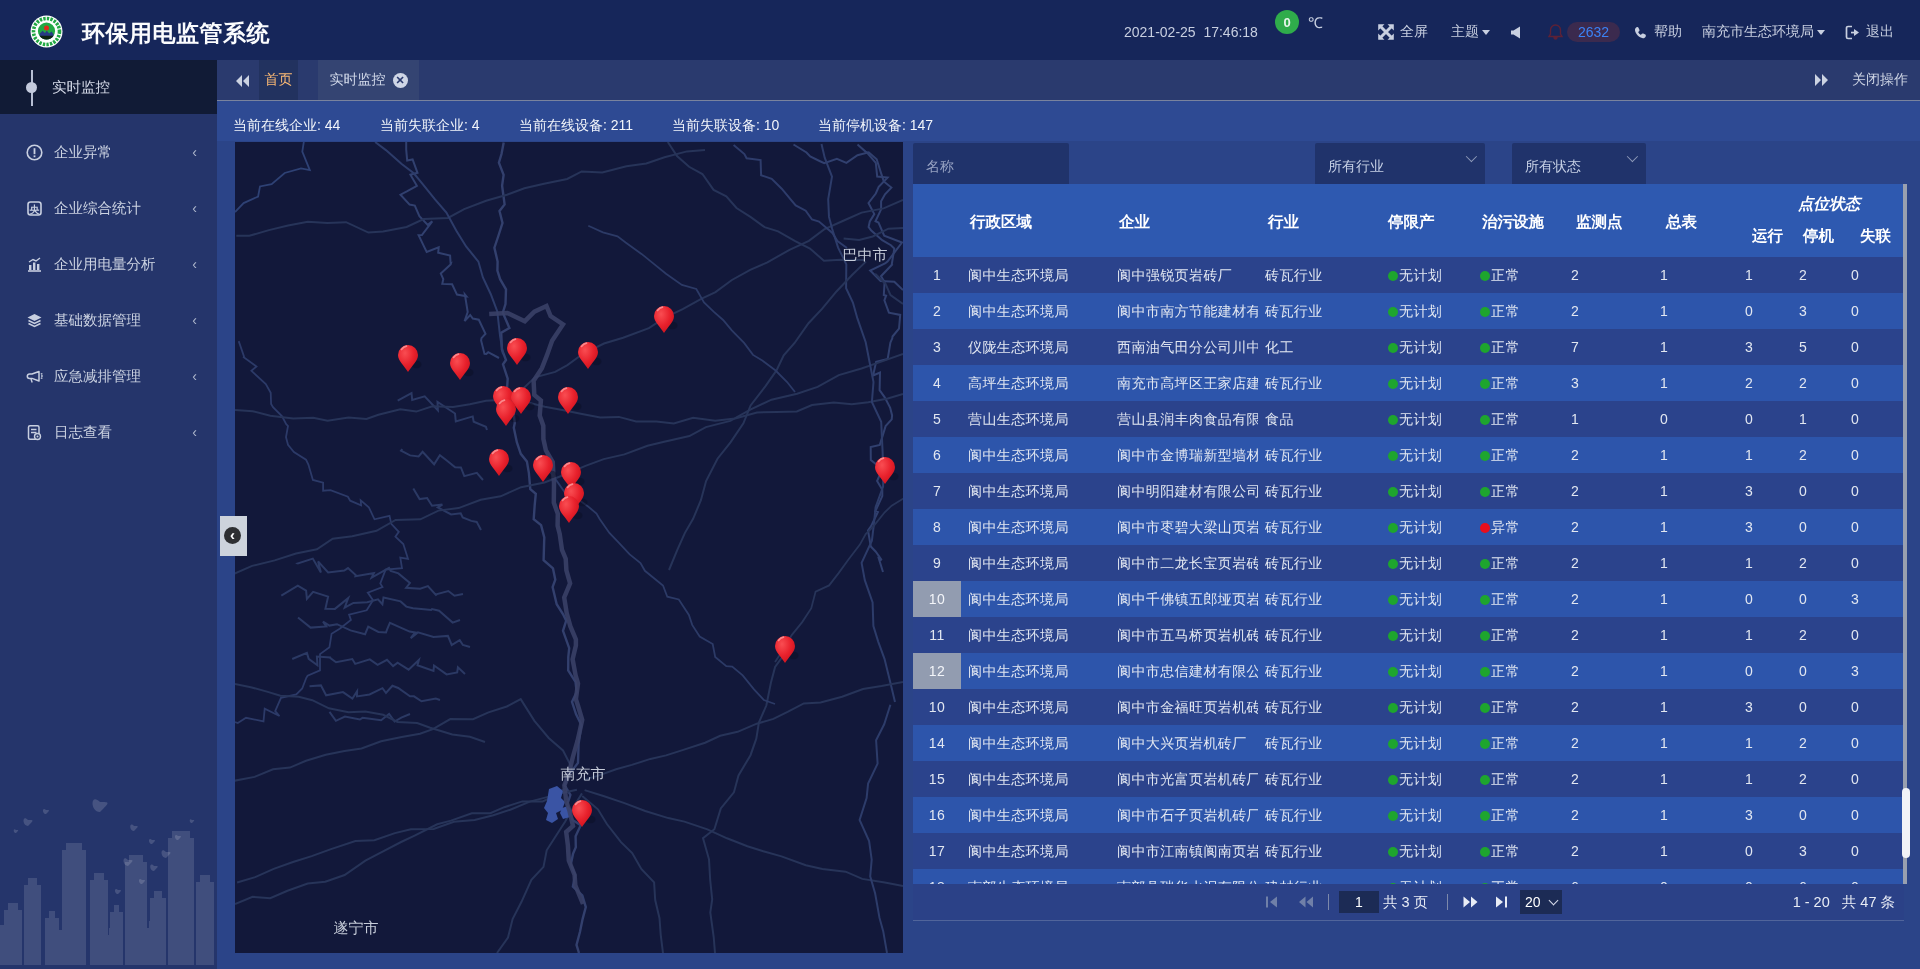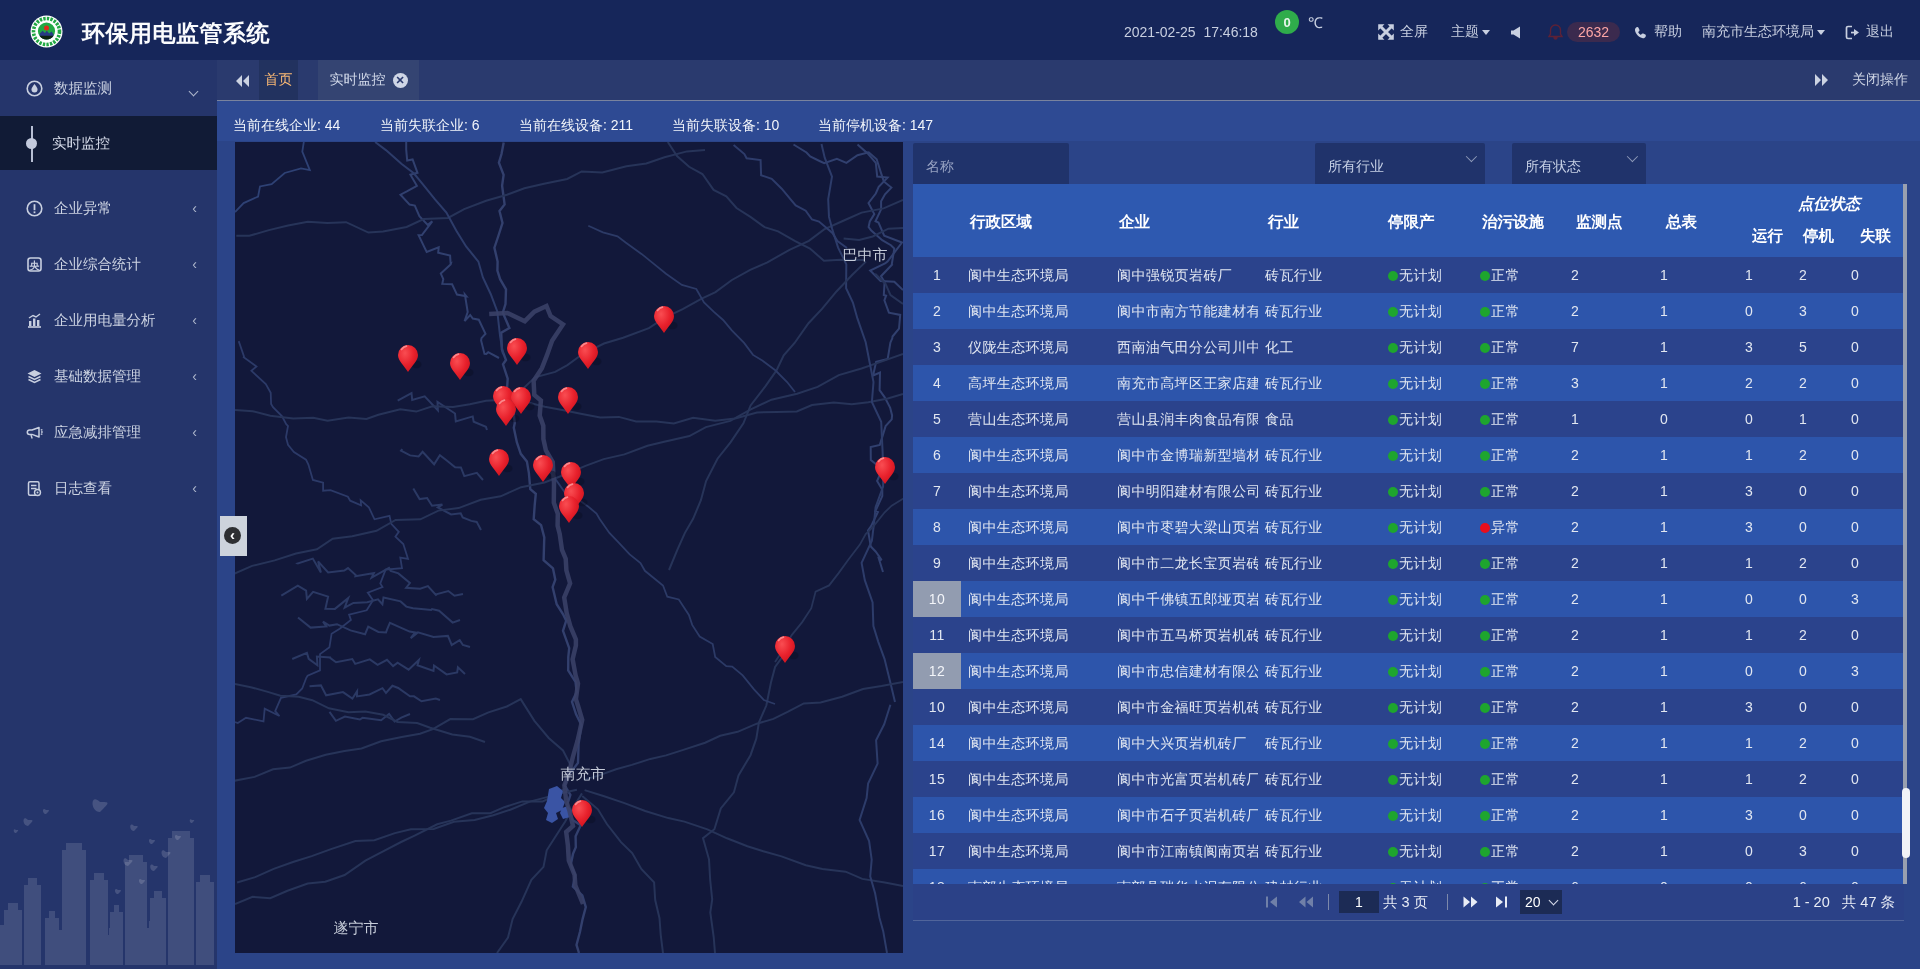--- a/index.html
+++ b/index.html
@@ -2,21 +2,21 @@
 <html><head><meta charset="utf-8"><title>环保用电监管系统</title><style>
 *{margin:0;padding:0;box-sizing:border-box}
 html,body{width:1920px;height:969px;overflow:hidden;background:#2b4488;
  font-family:"Liberation Sans",sans-serif;-webkit-font-smoothing:antialiased}
 .hdr{position:absolute;left:0;top:0;width:1920px;height:60px;background:#16265a;z-index:30}
 .hdr .logo{position:absolute;left:30px;top:15px}
 .hdr .title{position:absolute;left:82px;top:18px;font-size:23px;font-weight:bold;color:#fbfcfe;letter-spacing:0.5px}
 .hitem{position:absolute;color:#c8cfe0;font-size:14px;top:17px;height:30px;display:flex;align-items:center;white-space:nowrap}
 .caret{display:inline-block;width:0;height:0;border-left:4.5px solid transparent;border-right:4.5px solid transparent;border-top:5.5px solid #c8cfe0;margin-left:3px}
 .tempball{position:absolute;left:1275px;top:10px;width:24px;height:24px;border-radius:50%;background:#2fac4b;color:#eaf6ee;font-size:13px;font-weight:bold;display:flex;align-items:center;justify-content:center}
-.badge{display:inline-block;background:#3b2a4e;color:#fca5a5;border-radius:10px;font-size:14px;padding:0 11px;height:20px;line-height:20px}
+.badge{display:inline-block;background:#3b2a4e;color:#3b82f6;border-radius:10px;font-size:14px;padding:0 11px;height:20px;line-height:20px}
 .side{position:absolute;left:0;top:60px;width:217px;height:909px;background:#25356b;z-index:20}
 .mitem{position:relative;height:56px;display:flex;align-items:center;color:#ccd3e2;font-size:14.5px}
 .mitem .mic{margin-left:26px;margin-right:11px;width:17px;display:flex}
 .mitem .arr{position:absolute;right:20px;color:#aeb7cc;font-size:14px}
 .chevd{display:inline-block;width:7px;height:7px;border-right:1.7px solid #aeb7cc;border-bottom:1.7px solid #aeb7cc;transform:rotate(45deg)}
 .submenu{background:#111b36;position:relative;padding:0}
 .sline{position:absolute;left:31px;top:10px;bottom:8px;width:1.6px;background:#b7bfd4}
 .sitem{position:relative;height:54px;display:flex;align-items:center;padding-left:52px;color:#d7dcea;font-size:14.5px}
 .sitem .dotm{position:absolute;left:26px;width:11px;height:11px;border-radius:50%;background:#c3cadd}
 .skyline{position:absolute;left:0;bottom:0}
@@ -62,26 +62,20 @@
 .pager .el{position:absolute;top:0;height:36px;display:flex;align-items:center}
 .pgsep{width:1px;height:16px;background:#7d89ab}
 .pginput{width:40px;height:22px;background:#1c2b55;color:#fff;text-align:center;font-size:14px;line-height:22px}
 .pgsel{width:42px;height:24px;background:#1c2b55;color:#fff;font-size:14px;display:flex;align-items:center;justify-content:space-between;padding:0 5px}
 .pgsel .chev{width:7px;height:7px;border-right:1.8px solid #d7dcec;border-bottom:1.8px solid #d7dcec;transform:rotate(45deg);margin-top:-3px}
 .sbar-track{position:absolute;left:1903px;top:184px;width:4px;height:700px;background:#99a0af;z-index:4}
 .sbar{position:absolute;left:1902px;top:788px;width:8px;height:70px;background:#f1f3f7;border-radius:4px;z-index:6}
 </style></head><body>
 
 <div class="side">
-  <div class="mitem"><span class="mic">
-        <svg class="" width="17" height="17" viewBox="0 0 17 17">
-          <circle cx="8.5" cy="8.5" r="7.3" fill="none" stroke="#c8cfe0" stroke-width="1.6"></circle>
-          <path d="M8.5,4 c2,2.6 3,4 3,5.4 a3,3 0 1 1 -6,0 C5.5,8 6.5,6.6 8.5,4 z" fill="#c8cfe0"></path>
-        </svg>
-      </span>数据监测<span class="arr" style="top:22px"><span class="chevd"></span></span></div>
   <div class="submenu">
     <div class="sline"></div>
     <div class="sitem"><span class="dotm"></span>实时监控</div>
   </div>
   <div class="mitem" style="margin-top:10px"><span class="mic">
         <svg class="" width="17" height="17" viewBox="0 0 17 17">
           <circle cx="8.5" cy="8.5" r="7.3" fill="none" stroke="#c8cfe0" stroke-width="1.6"></circle>
           <rect x="7.6" y="4.2" width="1.8" height="6" fill="#c8cfe0"></rect>
           <rect x="7.6" y="11.4" width="1.8" height="1.8" fill="#c8cfe0"></rect>
         </svg>
@@ -228,21 +222,21 @@
       </svg></span>
   <div class="tab tab1">首页</div>
   <div class="tab tab2">实时监控<span class="xcirc">✕</span></div>
   <div class="rt"><svg class="" width="16" height="16" viewBox="0 0 16 16">
         <path d="M1,2 L7,8 1,14 z M8,2 L14,8 8,14 z" fill="#ccd3e2"></path>
       </svg><span style="width:22px"></span>关闭操作</div>
 </div>
 
 <div class="stats">
   <span style="left:16px">当前在线企业: 44</span>
-  <span style="left:163px">当前失联企业: 6</span>
+  <span style="left:163px">当前失联企业: 4</span>
   <span style="left:302px">当前在线设备: 211</span>
   <span style="left:455px">当前失联设备: 10</span>
   <span style="left:601px">当前停机设备: 147</span>
 </div>
 
 <div class="map"><svg width="668" height="811" viewBox="0 0 668 811">
       <defs>
         <radialGradient id="pg" cx="35%" cy="30%" r="80%">
           <stop offset="0%" stop-color="#f94d52"></stop>
           <stop offset="55%" stop-color="#e8212c"></stop>

